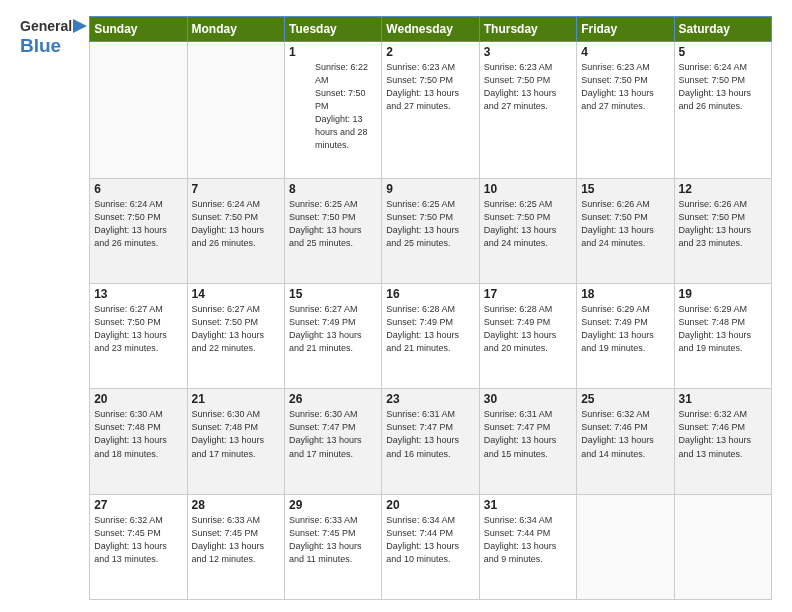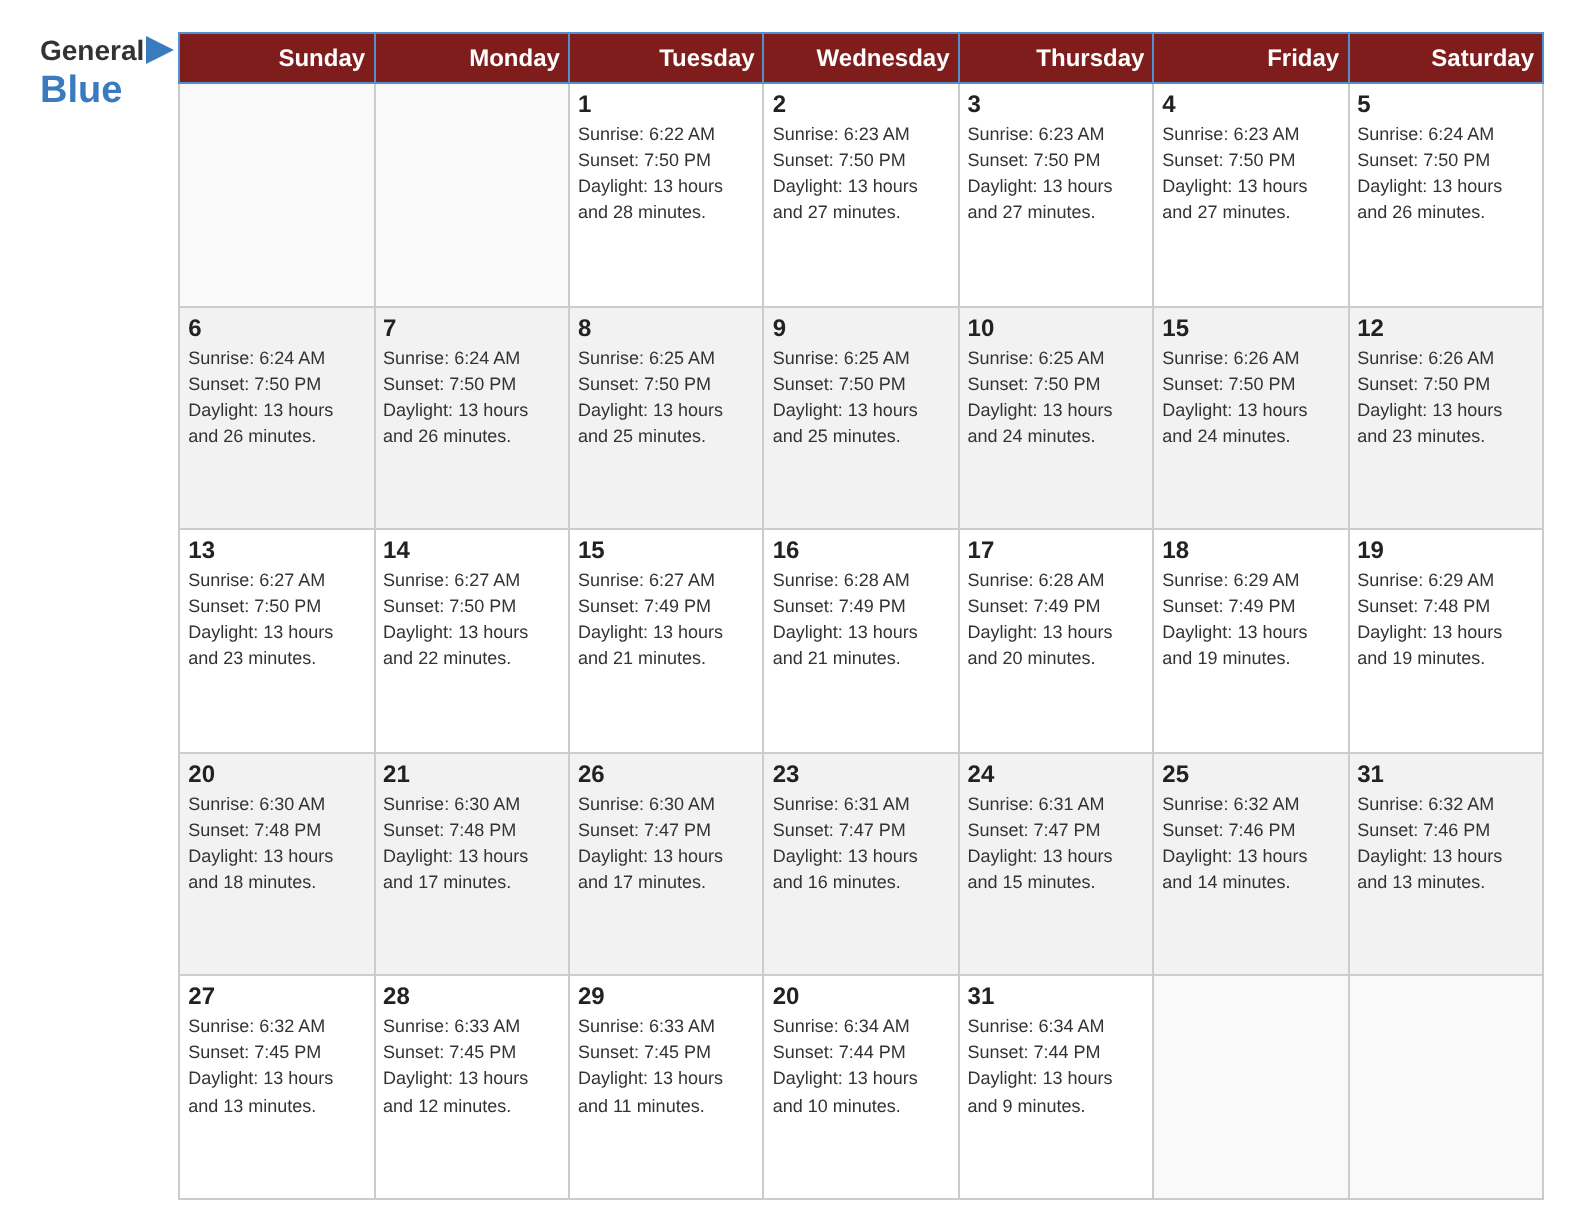--- a/index.html
+++ b/index.html
@@ -43,26 +43,26 @@
       margin-top: 2px;
     }
     .calendar {
       flex: 1;
       border: 1px solid #ccc;
       border-collapse: collapse;
       width: 100%;
       table-layout: fixed;
     }
     .calendar th {
-      background: #7f1d1d;
+      background: #4d7c0f;
       color: #fff;
       font-size: 12px;
       font-weight: bold;
       padding: 5px 4px;
-      text-align: right;
+      text-align: left;
       border: 1px solid #5090cc;
     }
     .calendar td {
       border: 1px solid #ccc;
       vertical-align: top;
       padding: 3px 4px;
       font-size: 9.5px;
       color: #333;
       height: 88px;
       width: calc(100% / 7);
@@ -115,21 +115,21 @@
           <th>Friday</th>
           <th>Saturday</th>
         </tr>
     </thead>
     <tbody id="calendar-body">
     <tr>
           <td class="empty"></td>
           <td class="empty"></td>
           <td>
             <div class="day-number">1</div>
-            <div class="day-info" style="white-space: pre-line;">Sunrise: 6:22 AM
+            <div class="day-info" style="white-space: pre-line; margin-left: 26px;">Sunrise: 6:22 AM
 Sunset: 7:50 PM
 Daylight: 13 hours and 28 minutes.</div>
           </td>
           <td>
             <div class="day-number">2</div>
             <div class="day-info" style="white-space: pre-line;">Sunrise: 6:23 AM
 Sunset: 7:50 PM
 Daylight: 13 hours and 27 minutes.</div>
           </td>
           <td>
@@ -258,21 +258,21 @@
 Sunset: 7:47 PM
 Daylight: 13 hours and 17 minutes.</div>
           </td>
           <td>
             <div class="day-number">23</div>
             <div class="day-info" style="white-space: pre-line;">Sunrise: 6:31 AM
 Sunset: 7:47 PM
 Daylight: 13 hours and 16 minutes.</div>
           </td>
           <td>
-            <div class="day-number">24</div>
+            <div class="day-number">30</div>
             <div class="day-info" style="white-space: pre-line;">Sunrise: 6:31 AM
 Sunset: 7:47 PM
 Daylight: 13 hours and 15 minutes.</div>
           </td>
           <td>
             <div class="day-number">25</div>
             <div class="day-info" style="white-space: pre-line;">Sunrise: 6:32 AM
 Sunset: 7:46 PM
 Daylight: 13 hours and 14 minutes.</div>
           </td>

